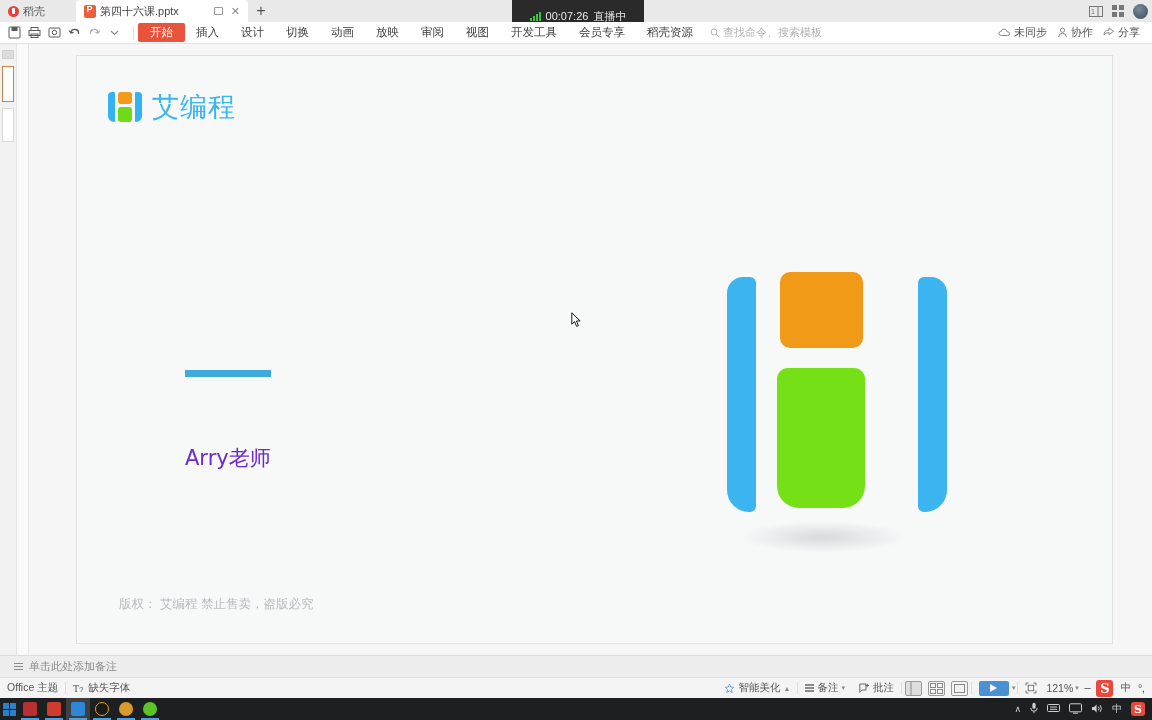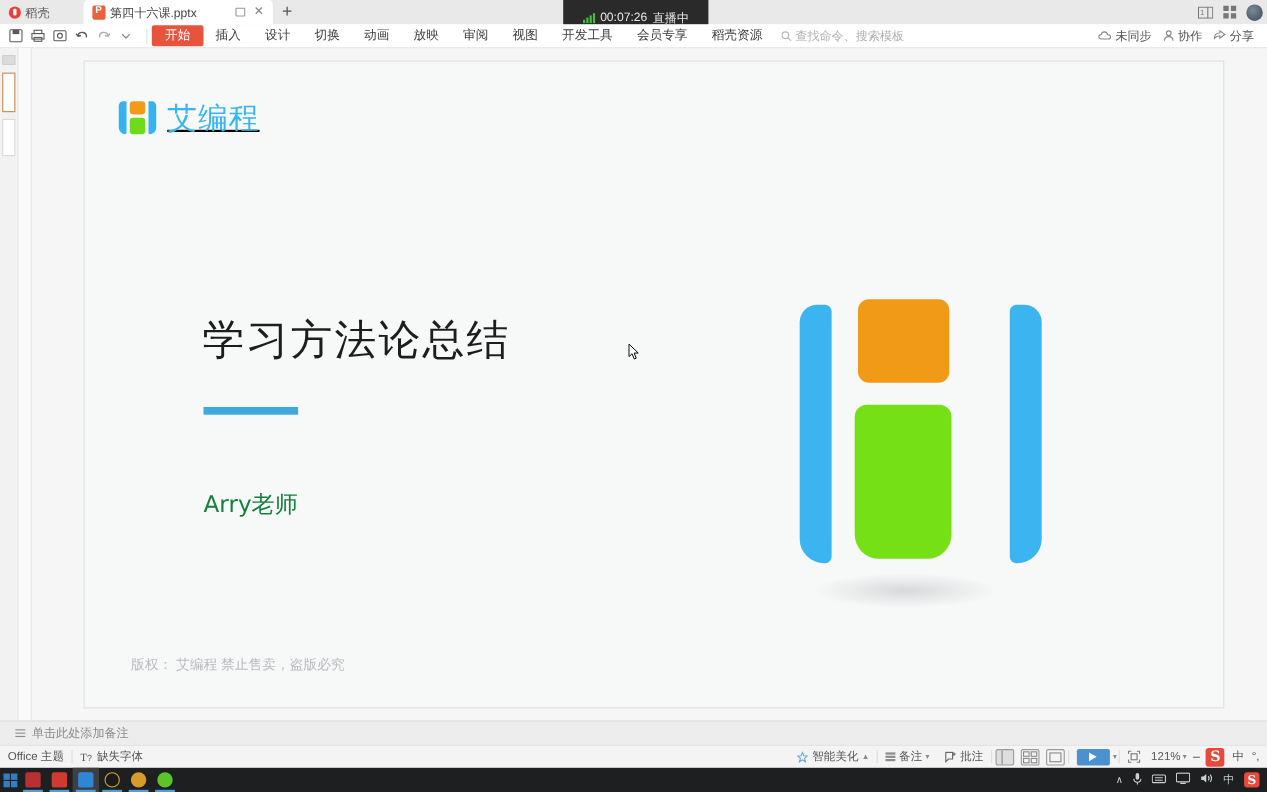--- a/index.html
+++ b/index.html
@@ -121,38 +121,38 @@
     background: #fafafa; border-right: 1px solid #e6e6e6;
   }
 
   .slide-area { position: absolute; left: 29px; top: 0; right: 0; height: 611px; }
   .slide {
     position: absolute; left: 48px; top: 12px; width: 1035px; height: 587px;
     background: #f7f8f8; box-shadow: 0 0 0 1px #e0e0e0;
   }
 
   
-  .brand { position: absolute; left: 30px; top: 33px; display: flex; align-items: center; gap: 9px; text-decoration: underline; }
+  .brand { position: absolute; left: 30px; top: 33px; display: flex; align-items: center; gap: 9px; }
   .brand-mark { width: 36px; height: 36px; position: relative; }
   .bm-left, .bm-right { position: absolute; top: 3px; width: 7px; height: 30px; background: #35b3f0; }
   .bm-left { left: 1px; border-radius: 4px 1px 1px 6px; }
   .bm-right { right: 1px; border-radius: 1px 4px 6px 1px; }
   .bm-top { position: absolute; left: 11px; top: 3px; width: 14px; height: 12px; background: #f29a1c; border-radius: 3px; }
   .bm-bot { position: absolute; left: 11px; top: 18px; width: 14px; height: 15px; background: #6ddb18; border-radius: 3px; }
   .brand-name { font-size: 27px; color: #39b6ee; letter-spacing: 1px; font-family: "DejaVu Sans", sans-serif; }
 
   .slide-title {
     position: absolute; left: 107px; top: 228px;
     font-size: 38px; color: #1d1d1d; letter-spacing: 2px;
     font-family: "DejaVu Sans", sans-serif;
   }
   .title-rule { position: absolute; left: 108px; top: 314px; width: 86px; height: 7px; background: #3fa9dd; }
   .slide-sub {
     position: absolute; left: 108px; top: 388px;
-    font-size: 21px; color: #15803d; font-family: "DejaVu Sans", sans-serif;
+    font-size: 21px; color: #6d28d9; font-family: "DejaVu Sans", sans-serif;
   }
 
   
   .mouse { position: absolute; left: 640px; top: 205px; width: 240px; height: 330px; }
   .mw-left, .mw-right {
     position: absolute; top: 16px; width: 29px; height: 235px; background: #3cb4ef;
   }
   .mw-left { left: 10px; border-radius: 16px 6px 6px 22px; }
   .mw-right { right: 10px; border-radius: 6px 16px 22px 6px; }
   .mw-top {
@@ -376,21 +376,20 @@
       <div class="brand">
         <div class="brand-mark">
           <span class="bm-left"></span>
             <span class="bm-right"></span>
           <span class="bm-top"></span>
             <span class="bm-bot"></span>
         </div>
         <div class="brand-name">艾编程</div>
       </div>
 
-      <div class="slide-title">学习方法论总结</div>
       <div class="title-rule"></div>
       <div class="slide-sub">Arry老师</div>
 
       <div class="mouse">
         <span class="mw-left"></span>
         <span class="mw-right"></span>
         <span class="mw-top"></span>
         <span class="mw-bot"></span>
         <span class="mw-shadow"></span>
       </div>

